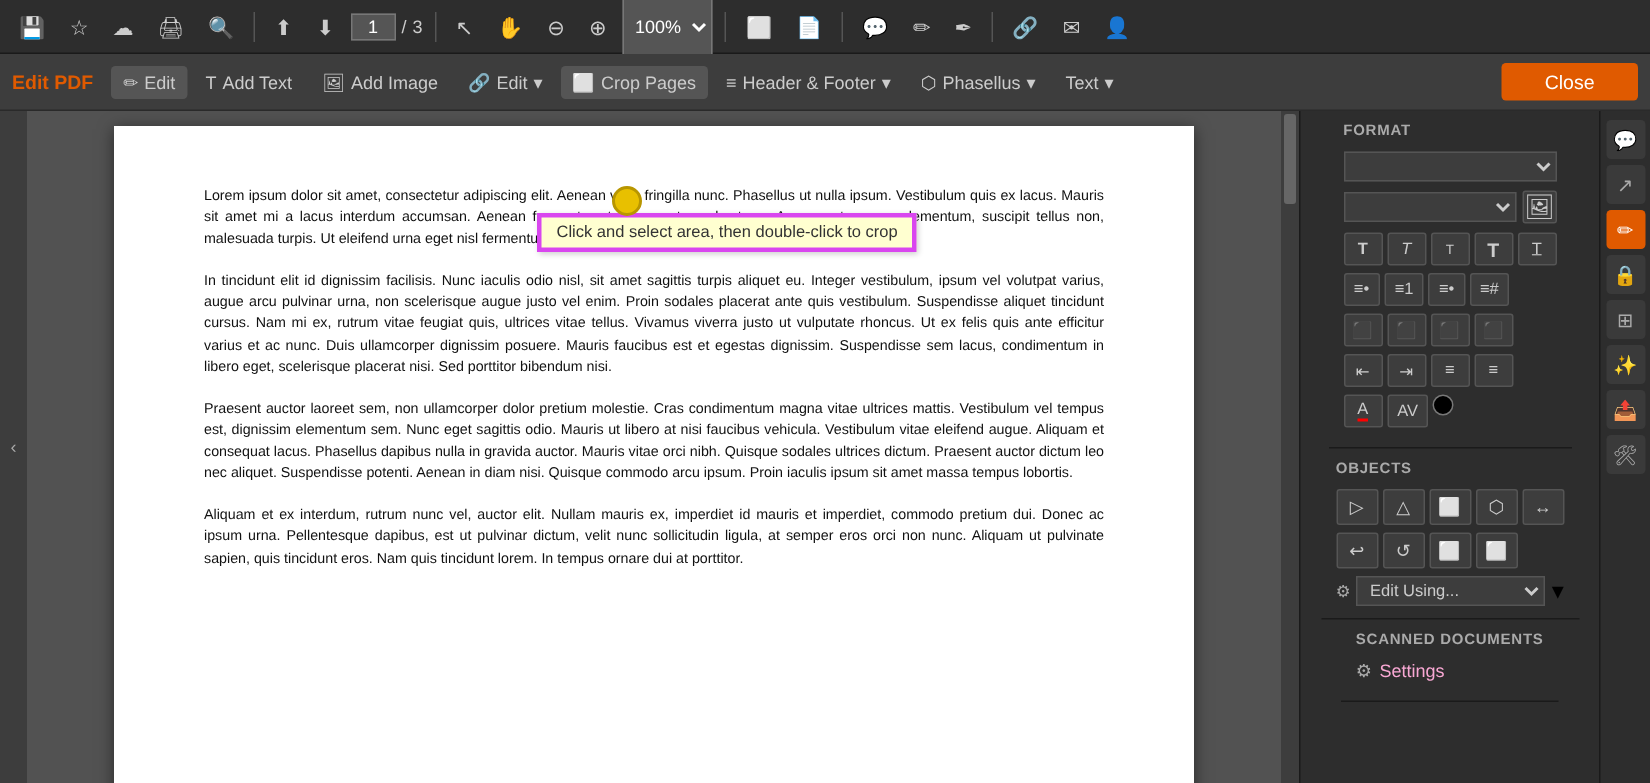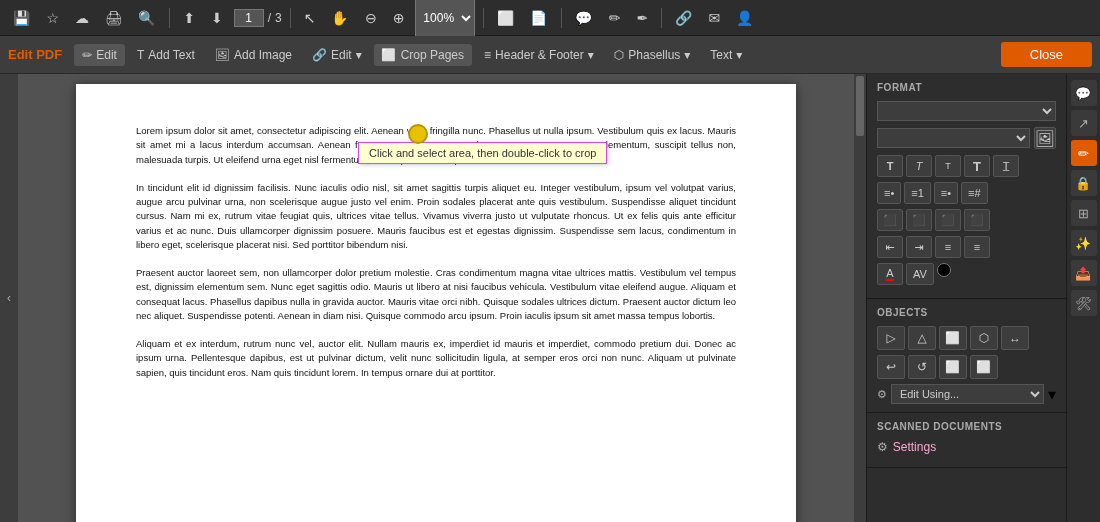--- a/index.html
+++ b/index.html
@@ -145,21 +145,21 @@
       margin-bottom: 14px;
       text-align: justify;
     }
 
     
     .crop-tooltip {
       position: absolute;
       top: 68px;
       left: 340px;
       background: #ffffd0;
-      border: 1px solid #d946ef;
+      border: 3px solid #d946ef;
       padding: 4px 10px;
       font-size: 11px;
       color: #333;
       box-shadow: 1px 1px 4px rgba(0,0,0,0.2);
       white-space: nowrap;
       z-index: 10;
     }
 
     
     .cursor-indicator {
@@ -191,20 +191,21 @@
 
     
     .right-panel {
       width: 200px;
       background: #2d2d2d;
       border-left: 1px solid #1a1a1a;
       display: flex;
       flex-direction: column;
       overflow-y: auto;
       flex-shrink: 0;
+      align-items: center;
     }
 
     .panel-section {
       padding: 8px 10px;
       border-bottom: 1px solid #1a1a1a;
     }
 
     .panel-section-title {
       color: #aaa;
       font-size: 10px;

